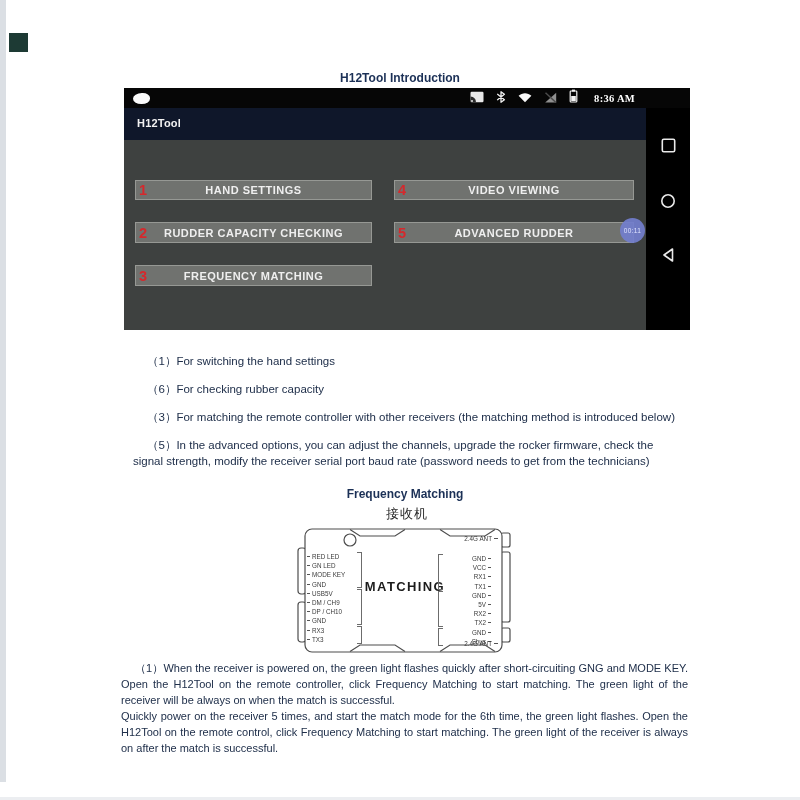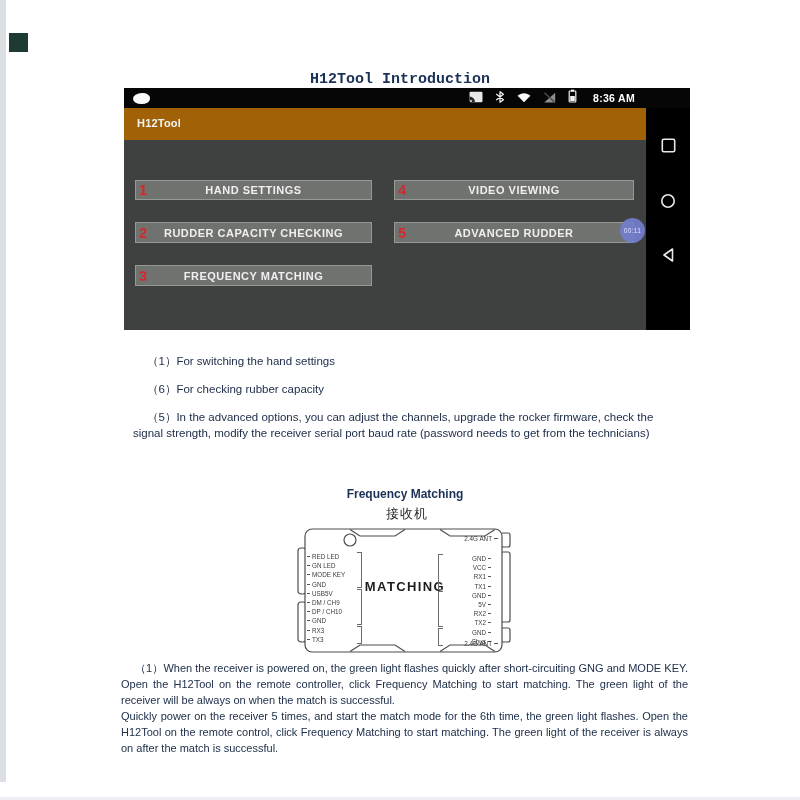--- a/index.html
+++ b/index.html
@@ -5,29 +5,29 @@
   html,body{margin:0;padding:0;}
   body{
     width:800px;height:800px;position:relative;background:#ffffff;overflow:hidden;
     font-family:"Liberation Sans","DejaVu Sans",sans-serif;color:#20304b;
   }
   
   .left-strip{position:absolute;left:0;top:0;width:6px;height:782px;background:#dbdfe4;}
   .bottom-strip{position:absolute;left:0;bottom:0;width:800px;height:3px;background:#eceef1;}
   .corner-mark{position:absolute;left:9px;top:33px;width:19px;height:19px;background:#1d3a34;}
   .doc-title{position:absolute;left:0;top:71px;width:800px;text-align:center;
-    font-size:15px;font-weight:bold;color:#1b3056;font-family:Liberation Mono, monospace;}
+    font-size:12px;font-weight:bold;color:#1b3056;}
   
   .shot{position:absolute;left:124px;top:88px;width:566px;height:242px;background:#3d403e;}
   .statusbar{position:absolute;left:0;top:0;width:566px;height:20px;background:#060606;
     display:flex;align-items:center;box-sizing:border-box;padding:0 55px 0 9px;}
   .blob{width:17px;height:11px;background:#fbfbfb;border-radius:55% 45% 50% 50%;}
-  .sb-right{margin-left:auto;display:flex;align-items:center;gap:12px;}
+  .sb-right{margin-left:auto;display:flex;align-items:center;gap:12px;font-family:Liberation Serif, serif;}
   .sb-time{font-size:10.5px;font-weight:bold;color:#fff;margin-left:4px;letter-spacing:.3px;}
-  .appbar{position:absolute;left:0;top:20px;width:522px;height:32px;background:#a16207;}
+  .appbar{position:absolute;left:0;top:20px;width:522px;height:32px;background:#0f172a;}
   .appbar-title{position:absolute;left:13px;top:9px;font-size:11px;font-weight:600;color:#f2f2f2;letter-spacing:.2px;}
   .content{position:absolute;left:0;top:52px;width:522px;height:190px;background:#3e4140;}
   .navbar{position:absolute;right:0;top:20px;width:44px;height:222px;background:#000;}
   .nav-btn{position:absolute;left:0;width:44px;height:18px;display:flex;justify-content:center;}
   .nav-recents{top:30px}.nav-home{top:85px}.nav-back{top:139px}
   .abtn{position:absolute;height:20px;background:#70726f;border:1px solid #969894;
     display:flex;align-items:center;justify-content:center;box-sizing:border-box;cursor:pointer;}
   .abtn .lbl{font-size:11px;font-weight:bold;color:#efefef;letter-spacing:.5px;white-space:nowrap;}
   .abtn .num{position:absolute;left:3px;top:50%;transform:translateY(-52%);
     font-size:14.5px;font-weight:bold;color:#d6282c;font-style:normal;}
@@ -163,20 +163,21 @@
       <svg width="14" height="16" viewBox="0 0 14 16">
           <polygon points="11.5,2 3,8 11.5,14" fill="none" stroke="#e9e9e9" stroke-width="1.6" stroke-linejoin="round"></polygon>
         </svg>
     </div>
   </div>
 </div>
 
 <div class="notes">
   <p>（1）For switching the hand settings</p>
   <p>（6）For checking rubber capacity</p>
+  <p>（3）For matching the remote controller with other receivers (the matching method is introduced below)</p>
   <p>（5）In the advanced options, you can adjust the channels, upgrade the rocker firmware, check the signal strength, modify the receiver serial port baud rate (password needs to get from the technicians)</p>
 </div>
 
 <div class="sec-heading">Frequency Matching</div>
 <div class="cn-label">接收机</div>
 
 <div class="diagram">
   <svg width="230" height="132" viewBox="0 0 230 132">
     <g fill="#ffffff" stroke="#4d4d4d" stroke-width="1.2">
       <rect x="3" y="21" width="8" height="46" rx="3"></rect>

